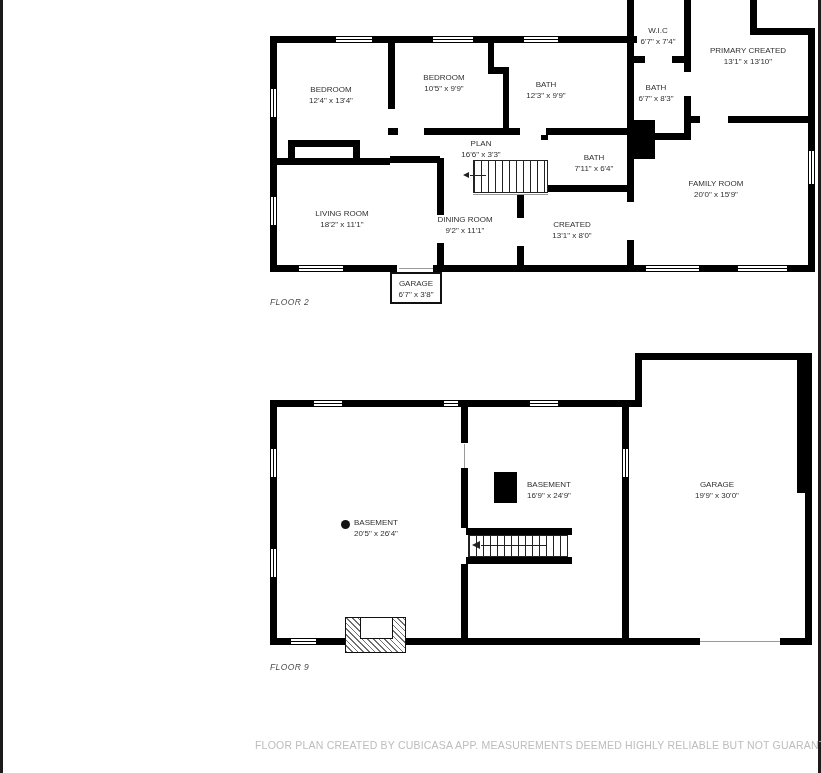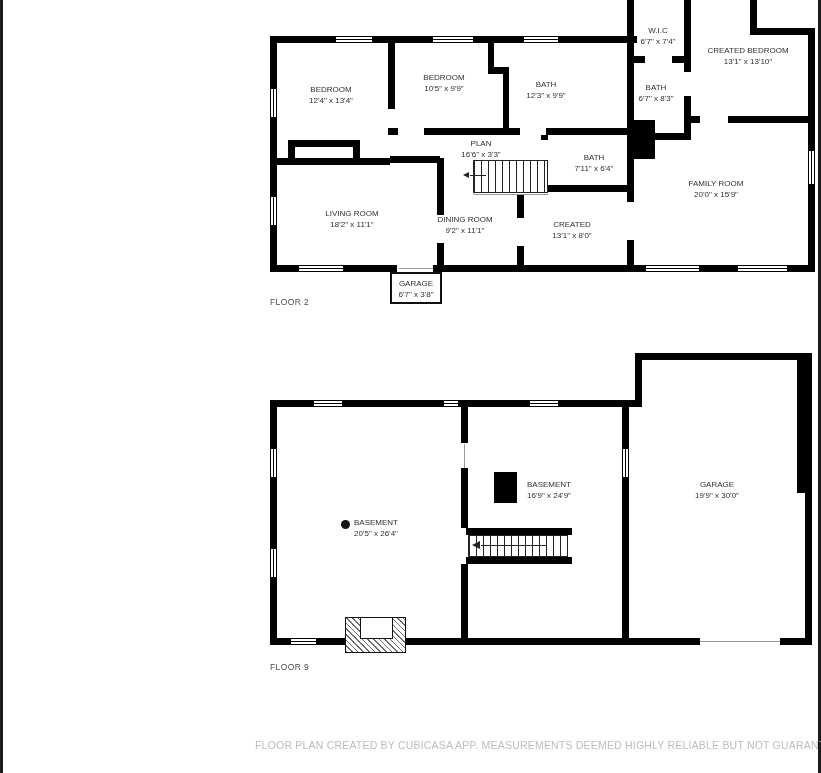--- a/index.html
+++ b/index.html
@@ -15,21 +15,21 @@
   .arrow-w { position:absolute; width:0; height:0; border-style:solid; }
   .stairs { position:absolute; background-color:#fff; border:1px solid #222;
             background-image:repeating-linear-gradient(90deg,#222 0,#222 1px,transparent 1px,transparent 7px); }
   .hatch { position:absolute; border:1px solid #111;
            background:repeating-linear-gradient(45deg,#6f6f6f 0,#6f6f6f 1px,#fff 1px,#fff 4px); }
   .white-box { position:absolute; background:#fff; border:1px solid #111; }
   .porch { position:absolute; border:2px solid #101010; background:#fff; }
   .dot { position:absolute; border-radius:50%; background:#141414; }
   .room-label { position:absolute; transform:translate(-50%,-50%); text-align:center;
                 font-size:8px; line-height:1.35; color:#2f2f2f; white-space:nowrap; }
-  .floor-label { position:absolute; font-size:8.5px; color:#4d4d4d; letter-spacing:.4px; }
+  .floor-label { position:absolute; font-size:8.5px; color:#4d4d4d; letter-spacing:.4px;font-style:italic; }
   .footer { position:absolute; font-size:10.5px; color:#bdbdbd; letter-spacing:.2px;
             white-space:nowrap; text-align:center; }
 </style>
 </head>
 <body>
 
 <div id="canvas">
   <div class="edge" style="left:0"></div>
   <div class="edge" style="right:0"></div>
 
@@ -151,36 +151,36 @@
   </div>
   <div class="room-label" style="left:658px;top:37px">
     <div>W.I.C</div>
     <div>6'7" x 7'4"</div>
   </div>
   <div class="room-label" style="left:656px;top:94px">
     <div>BATH</div>
     <div>6'7" x 8'3"</div>
   </div>
   <div class="room-label" style="left:748px;top:57px">
-    <div>CREATED BEDROOM</div>
+    <div>PRIMARY CREATED</div>
     <div>13'1" x 13'10"</div>
   </div>
   <div class="room-label" style="left:481px;top:150px">
     <div>PLAN</div>
     <div>16'6" x 3'3"</div>
   </div>
   <div class="room-label" style="left:594px;top:164px">
     <div>BATH</div>
     <div>7'11" x 6'4"</div>
   </div>
   <div class="room-label" style="left:716px;top:190px">
     <div>FAMILY ROOM</div>
     <div>20'0" x 15'9"</div>
   </div>
-  <div class="room-label" style="left:352px;top:220px">
+  <div class="room-label" style="left:342px;top:220px">
     <div>LIVING ROOM</div>
     <div>18'2" x 11'1"</div>
   </div>
   <div class="room-label" style="left:465px;top:226px">
     <div>DINING ROOM</div>
     <div>9'2" x 11'1"</div>
   </div>
   <div class="room-label" style="left:572px;top:231px">
     <div>CREATED</div>
     <div>13'1" x 8'0"</div>

